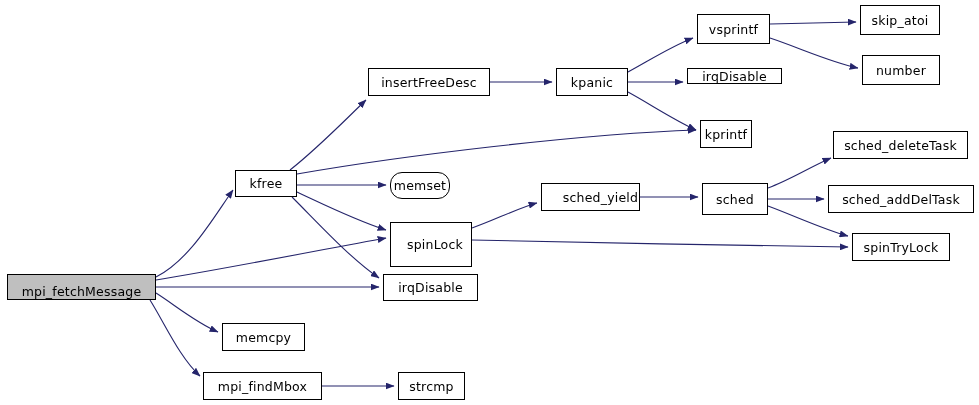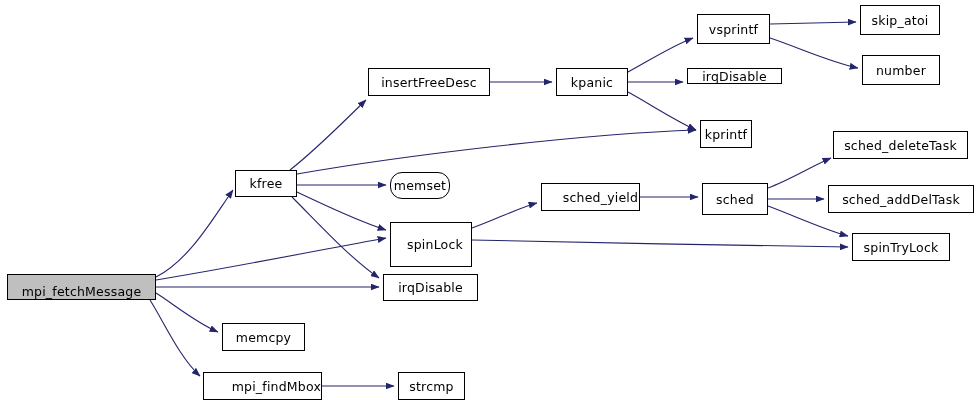--- a/index.html
+++ b/index.html
@@ -130,21 +130,21 @@
       </div>
       <div class="node" style="left: 390px; top: 222px; width: 82px; height: 45px; padding-left: 8px;">
         <span class="node-label">spinLock</span>
       </div>
       <div class="node" style="left: 383px; top: 274px; width: 95px; height: 27px;">
         <span class="node-label">irqDisable</span>
       </div>
       <div class="node" style="left: 222px; top: 323px; width: 83px; height: 28px;">
         <span class="node-label">memcpy</span>
       </div>
-      <div class="node" style="left: 203px; top: 372px; width: 119px; height: 28px; justify-content: flex-end;">
+      <div class="node" style="left: 203px; top: 372px; width: 119px; height: 28px;">
         <span class="node-label">mpi_findMbox</span>
       </div>
       <div class="node" style="left: 398px; top: 372px; width: 67px; height: 28px;">
         <span class="node-label">strcmp</span>
       </div>
     </div>
 
 </div>
 
 </body></html>

